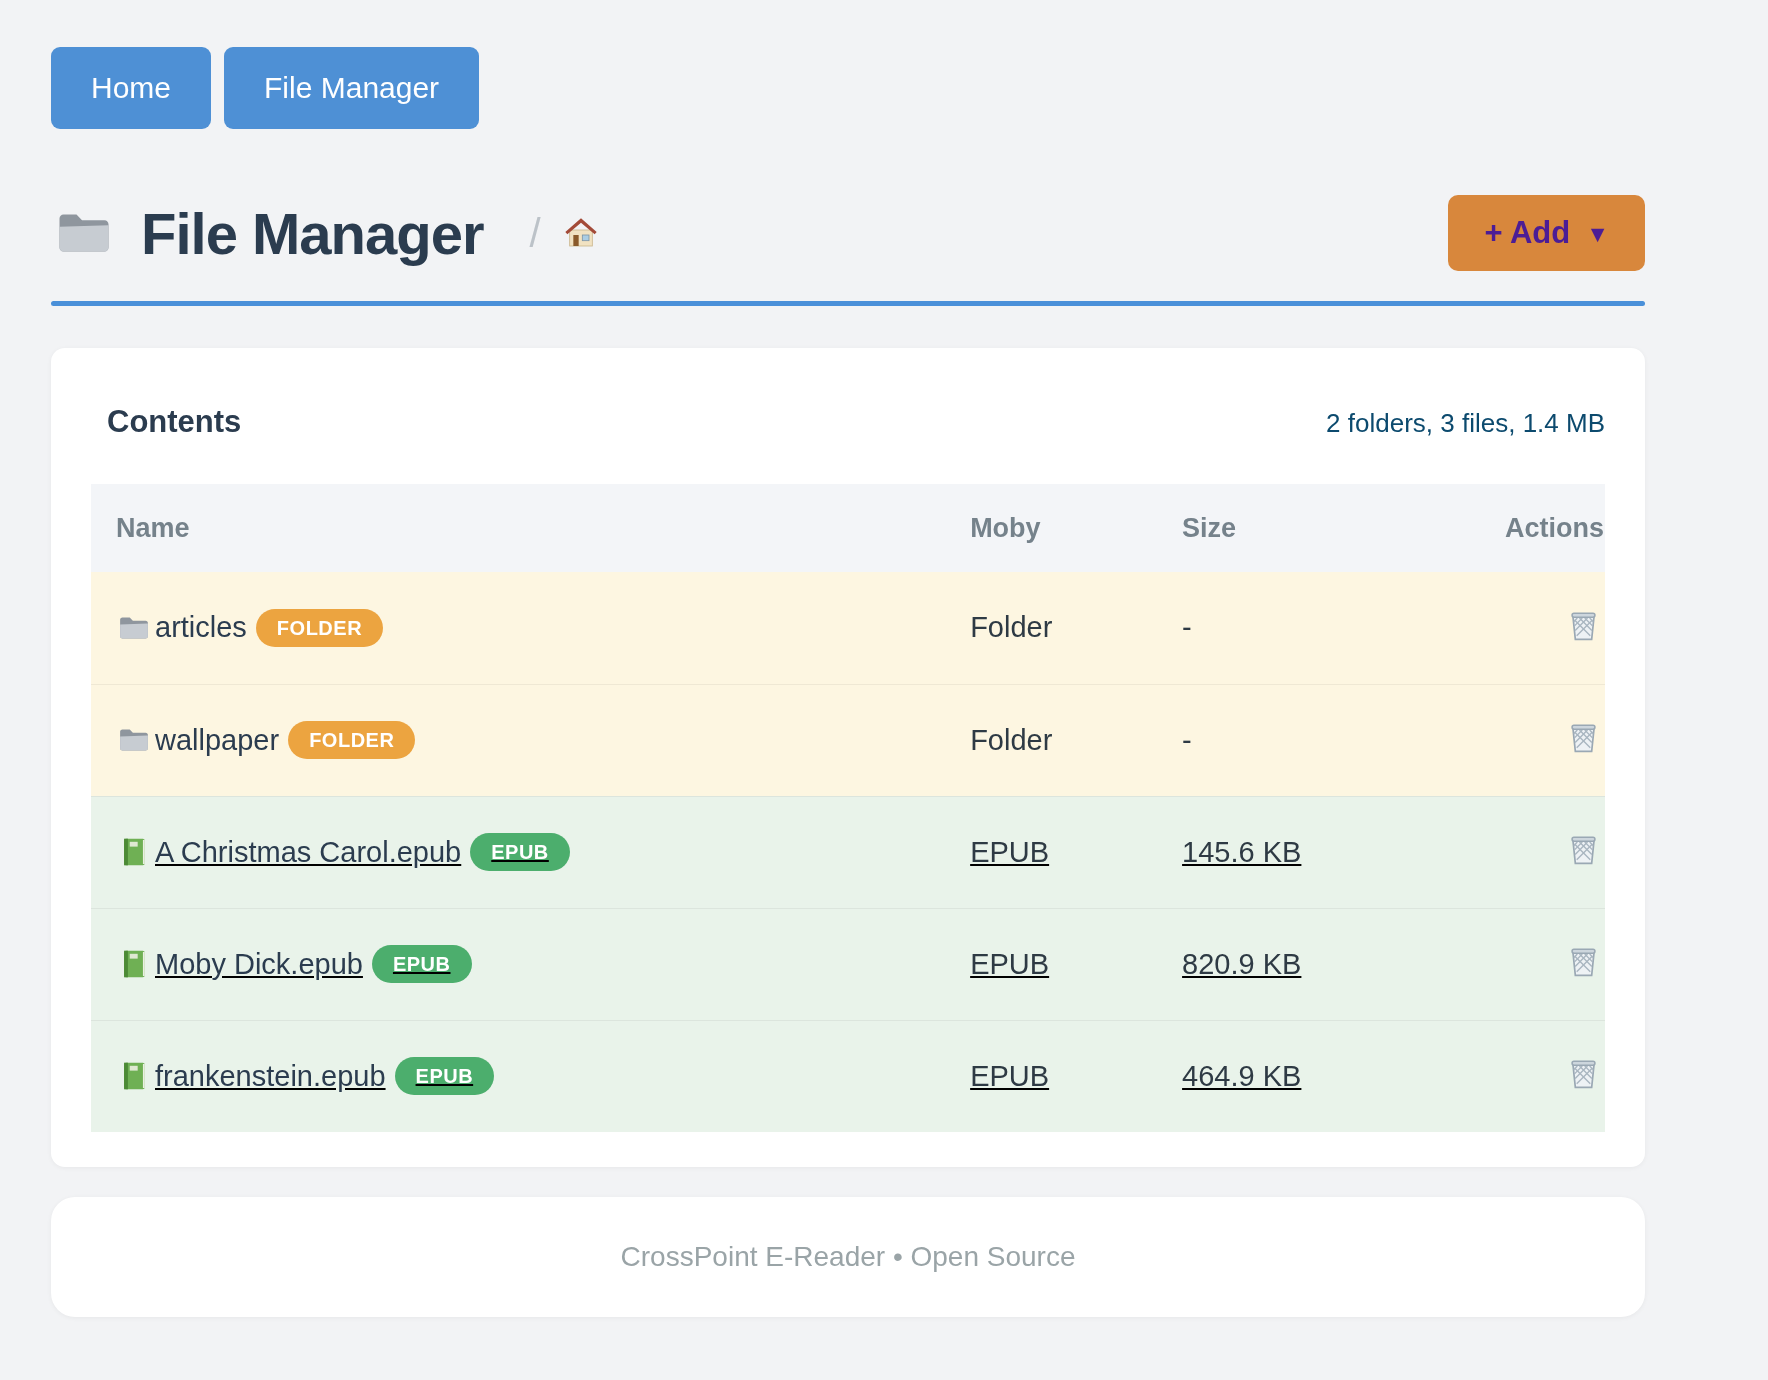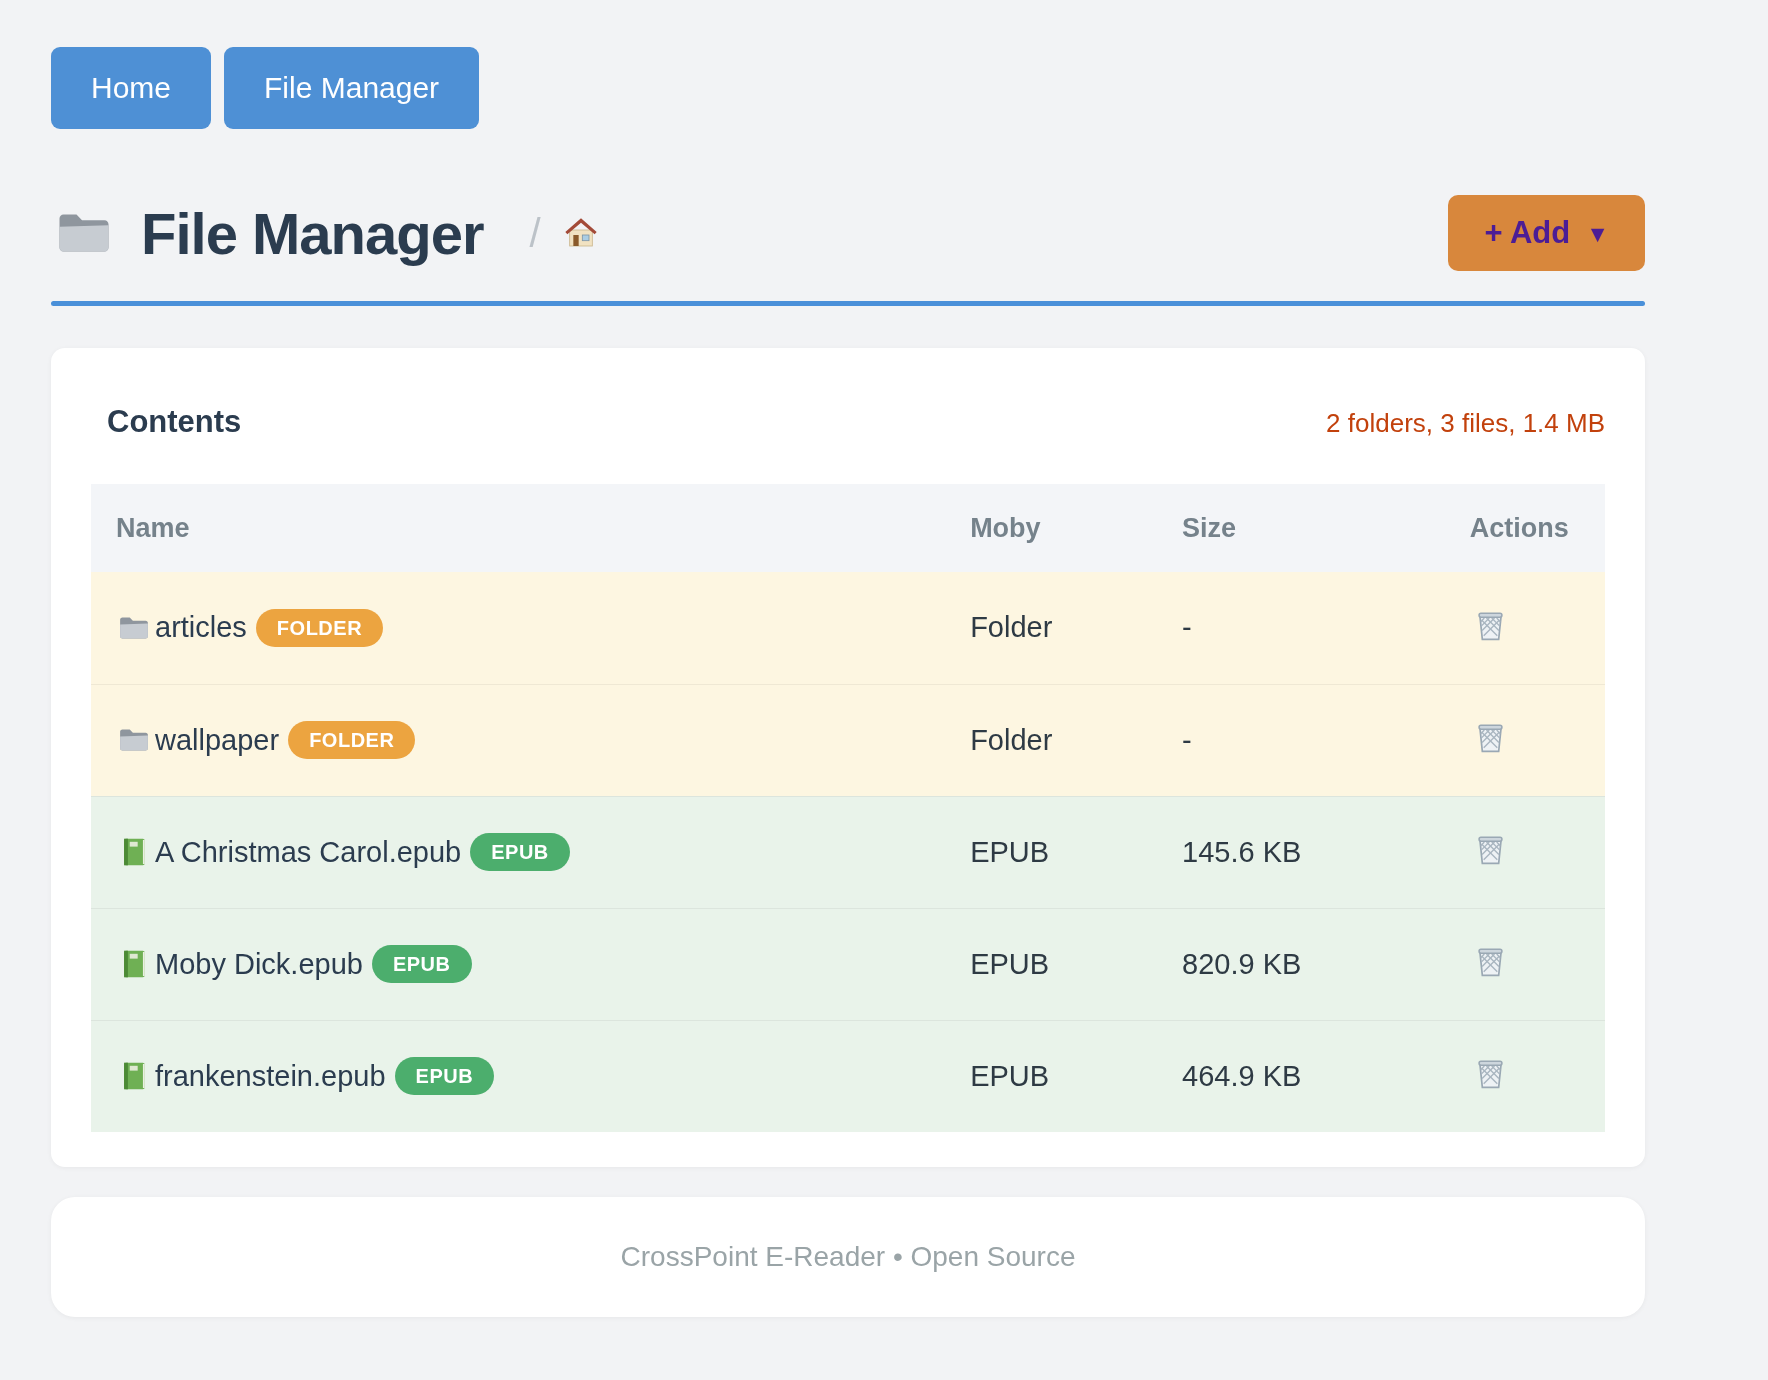--- a/index.html
+++ b/index.html
@@ -37,34 +37,34 @@
 
   .rule { height: 5px; background: #4a90d9; margin-top: 30px; border-radius: 3px; }
 
   
   .card {
     background: #fff; border-radius: 14px; margin-top: 42px;
     padding: 40px 40px 35px; box-shadow: 0 1px 5px rgba(0,0,0,0.05);
   }
   .card-head { display: flex; justify-content: space-between; align-items: baseline; }
   h2 { font-size: 31px; color: #2b3c4f; margin: 16px; font-weight: 700; }
-  .summary { font-size: 26px; color: #c2410c; }
+  .summary { font-size: 26px; color: #0c4a6e; }
 
   table { width: 100%; border-collapse: collapse; margin-top: 28px; table-layout: fixed; }
   col.c-name { width: 58%; } col.c-type { width: 14%; }
   col.c-size { width: 19%; } col.c-actions { width: 9%; }
   thead th {
     background: #f3f5f8; height: 88px; font-size: 27px; color: #75828b;
     text-align: left; font-weight: 700;
   }
   th.pad-l, td .name-flex { padding-left: 25px; }
-  th.col-actions, td.actions { text-align: left; }
+  th.col-actions, td.actions { text-align: right; }
   tbody tr { height: 112px; }
   tr.row-folder { background: #fdf6e1; }
-  tr.row-epub { background: #e9f3ea; }
+  tr.row-epub { background: #e9f3ea; text-decoration: underline; }
   tbody tr + tr td { border-top: 1px solid rgba(0,0,0,0.055); }
   td { font-size: 29px; color: #2e3a44; }
   .name-flex { display: flex; align-items: center; gap: 4px; }
   .row-ico { width: 34px; height: 34px; flex: none; }
   .file-name { color: #2b3c4f; cursor: pointer; }
   .badge {
     color: #fff; font-size: 20px; font-weight: 700; padding: 9px 21px;
     border-radius: 999px; letter-spacing: 0.5px; margin-left: 5px; line-height: 1;
   }
   .badge-folder { background: #eca440; }

